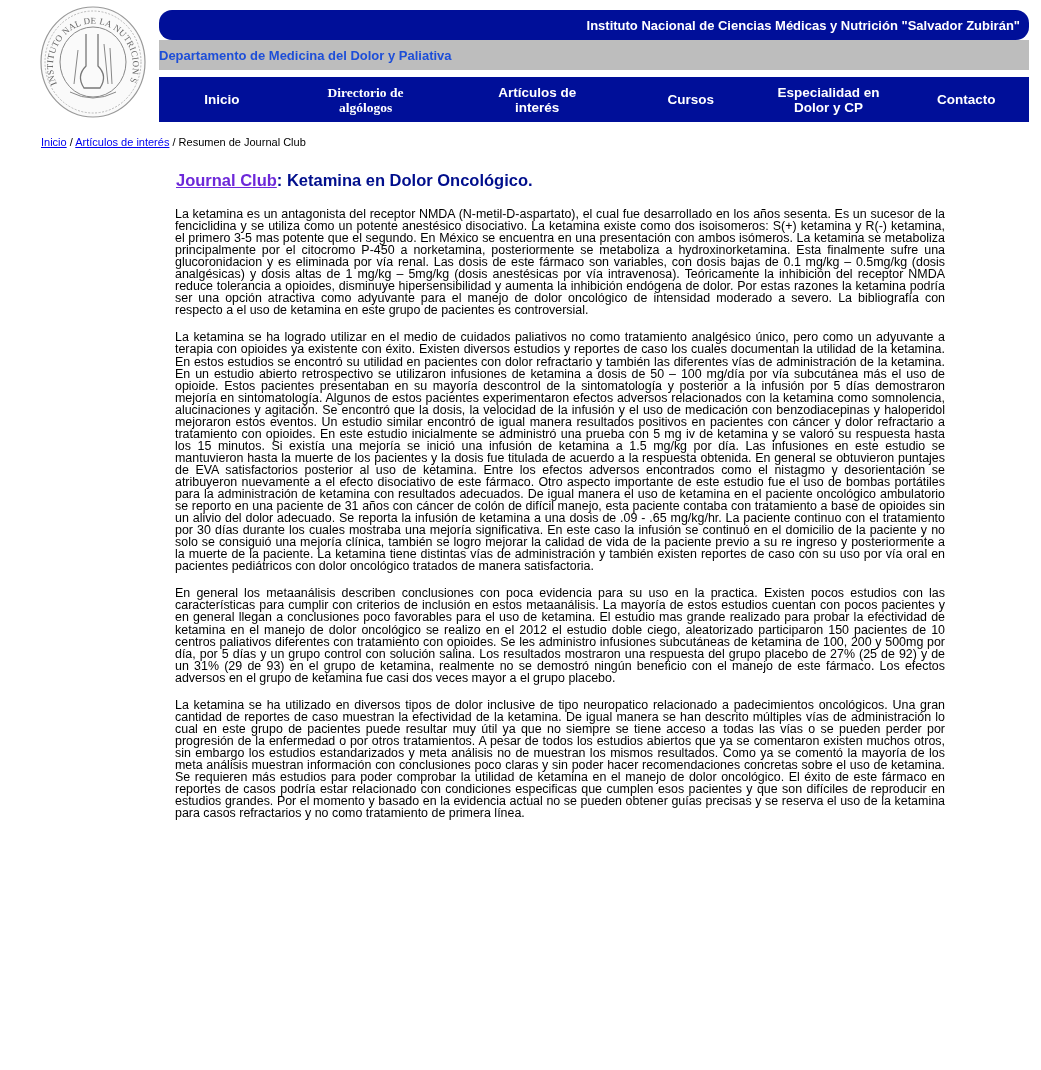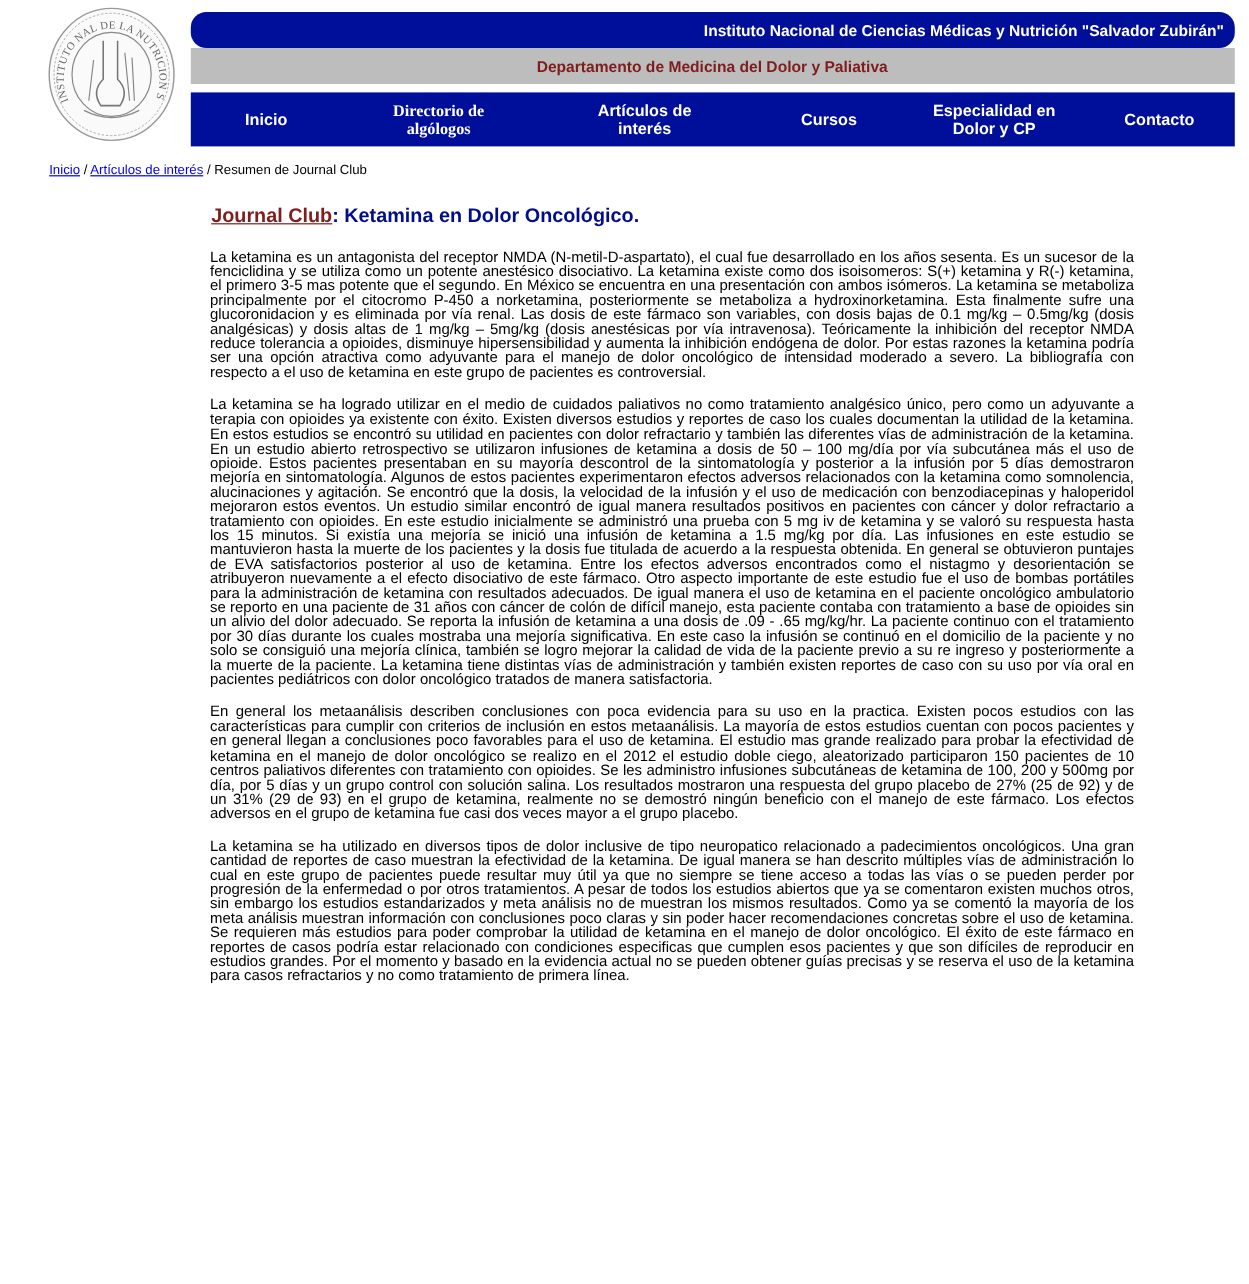--- a/index.html
+++ b/index.html
@@ -4,30 +4,30 @@
 <style>
   html, body { margin: 0; padding: 0; background: #ffffff; }
   body { width: 1041px; height: 1070px; position: relative; overflow: hidden;
          font-family: "Liberation Sans", sans-serif; color: #000; }
   .logo { position: absolute; left: 38px; top: 4px; width: 110px; height: 116px; }
   .logo svg { width: 110px; height: 116px; }
   .bar-institute { position: absolute; left: 159px; top: 10px; width: 870px; height: 30px;
                    background: #000f99; color: #fff; font-weight: bold; font-size: 13px;
                    display: flex; align-items: center; justify-content: flex-end; box-sizing: border-box; padding-right: 9px; border-radius: 13px; }
   .bar-dept { position: absolute; left: 159px; top: 40px; width: 870px; height: 30px;
-              background: #bdbdbd; color: #7f1d1d; font-weight: bold; font-size: 13px;
-              display: flex; align-items: center; justify-content: center; box-sizing: border-box; padding-right: 1px; }
+              background: #bdbdbd; color: #1d4ed8; font-weight: bold; font-size: 13px;
+              display: flex; align-items: center; justify-content: flex-start; box-sizing: border-box; padding-right: 1px; }
   .nav { position: absolute; left: 159px; top: 77px; width: 870px; height: 45px;
          background: #000f99; display: flex; }
   .nav a { flex: 1; color: #fff; text-decoration: none; font-weight: bold; font-size: 13.5px;
            display: flex; align-items: center; justify-content: center; text-align: center; line-height: 15px; }
   .breadcrumb { position: absolute; left: 41px; top: 136px; font-size: 11px; font-weight: normal; text-align: center; }
   .breadcrumb a { color: #0000ee; text-decoration: underline; }
   .title { position: absolute; left: 176px; top: 171px; font-size: 16.5px; font-weight: bold; color: #000e8c; }
-  .title a { color: #7f1d1d; text-decoration: underline; }
+  .title a { color: #6d28d9; text-decoration: underline; }
   .content { position: absolute; left: 175px; top: 208px; width: 770px; font-size: 12.45px; line-height: 12.05px; text-align: justify; }
   .content p { margin: 0 0 15px 0; }
 </style>
 </head>
 <body>
 
 <div class="logo">
   <svg viewBox="0 0 110 116">
     <ellipse cx="55" cy="58" rx="52" ry="55" fill="#fafafa" stroke="#999" stroke-width="1.2"></ellipse>
     <ellipse cx="55" cy="58" rx="48" ry="51" fill="none" stroke="#aaa" stroke-width="0.8" stroke-dasharray="2 1.5"></ellipse>

